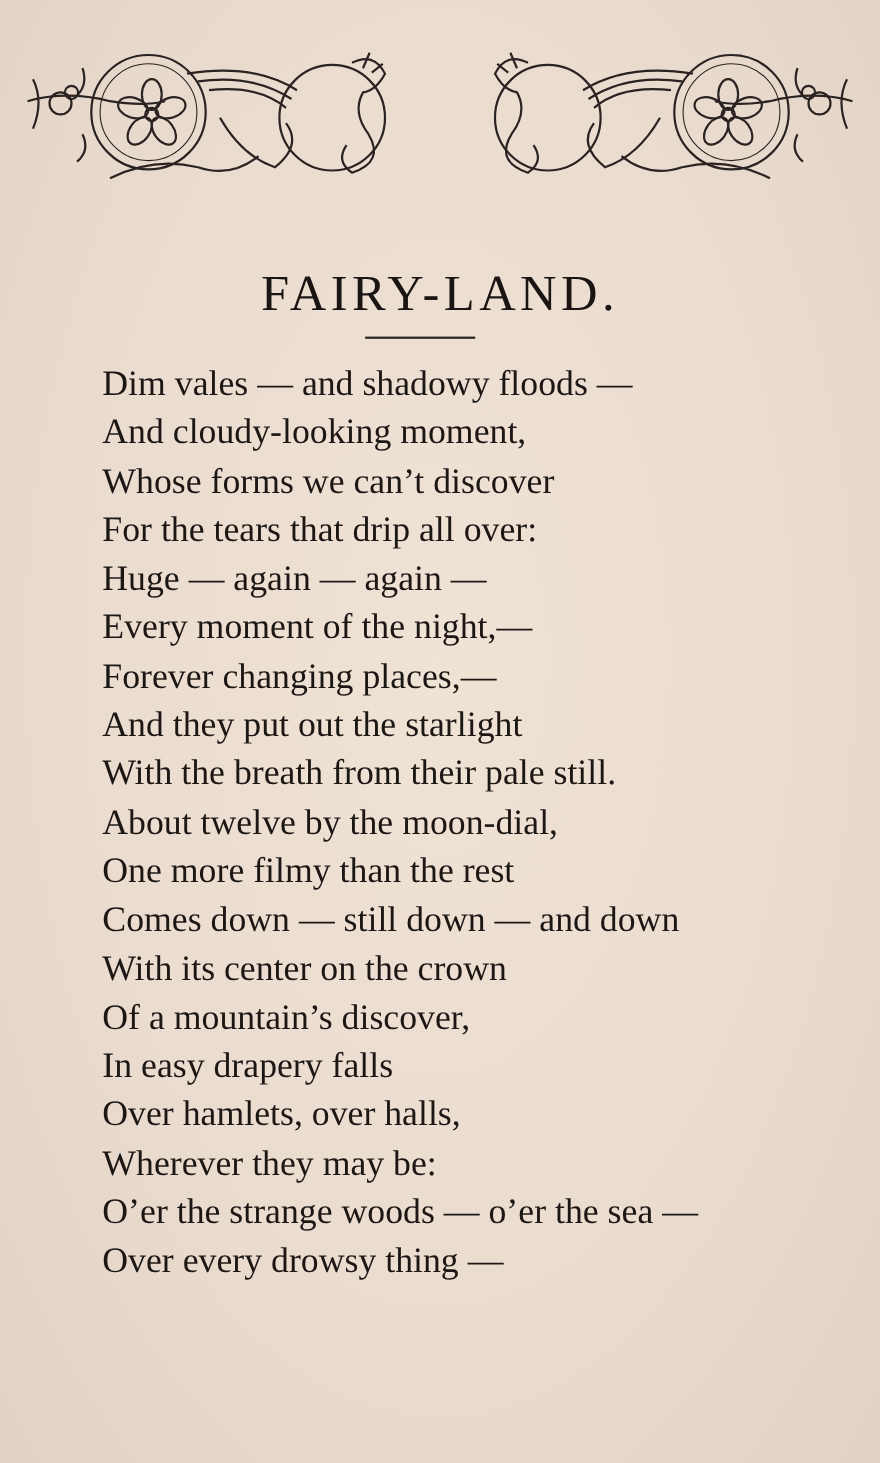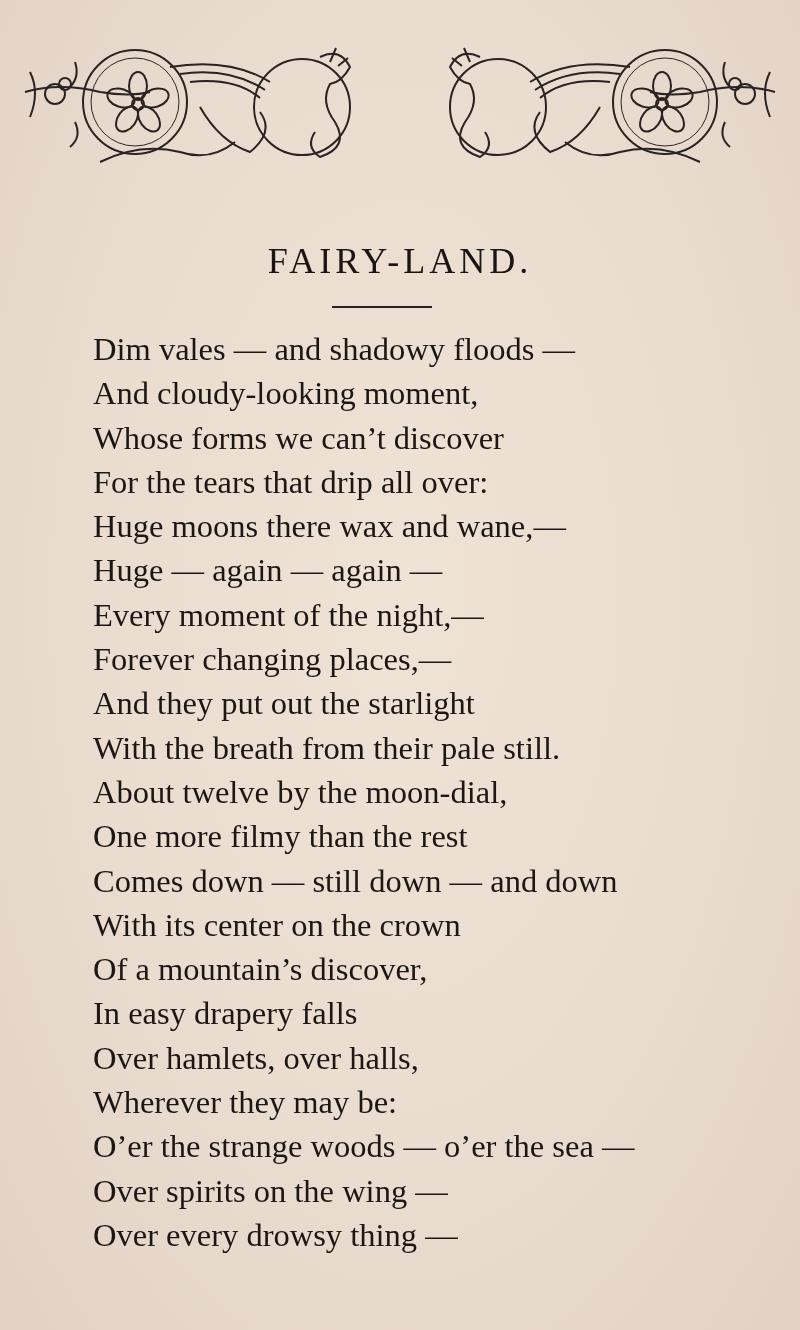--- a/index.html
+++ b/index.html
@@ -6,21 +6,21 @@
   body {
     width:800px; height:1330px; overflow:hidden;
     background: radial-gradient(ellipse at 50% 45%, #efe3d6 0%, #eadccf 55%, #e1d2c4 100%);
     position:relative;
     font-family: "Liberation Serif", "DejaVu Serif", serif;
     color:#1c1714;
   }
   .ornament { position:absolute; left:20px; top:22px; width:760px; height:150px; }
   .title {
     position:absolute; left:0; width:800px; top:240px; text-align:center;
-    font-size:36px; letter-spacing:4px; color:#1a1512;
+    font-size:46px; letter-spacing:4px; color:#1a1512;
   }
   .rule { position:absolute; left:332px; top:306px; width:100px; height:2px; background:#2a2220; }
   .poem { position:absolute; left:93px; top:327px; margin:0; padding:0; list-style:none;font-family:Liberation Serif, serif; }
   .poem li {
     font-size:32.5px; line-height:44.3px; white-space:nowrap; color:#1c1714;
   }
 </style>
 </head>
 <body>
 
@@ -78,30 +78,28 @@
 </svg>
 
 <div class="title">FAIRY-LAND.</div>
 <div class="rule"></div>
 
 <ul class="poem">
   <li>Dim vales — and shadowy floods —</li>
   <li>And cloudy-looking moment,</li>
   <li>Whose forms we can’t discover</li>
   <li>For the tears that drip all over:</li>
-  <li>Huge moons there wax and wane,—</li>
   <li>Huge — again — again —</li>
   <li>Every moment of the night,—</li>
   <li>Forever changing places,—</li>
   <li>And they put out the starlight</li>
   <li>With the breath from their pale still.</li>
   <li>About twelve by the moon-dial,</li>
   <li>One more filmy than the rest</li>
   <li>Comes down — still down — and down</li>
   <li>With its center on the crown</li>
   <li>Of a mountain’s discover,</li>
   <li>In easy drapery falls</li>
   <li>Over hamlets, over halls,</li>
   <li>Wherever they may be:</li>
   <li>O’er the strange woods — o’er the sea —</li>
-  <li>Over spirits on the wing —</li>
   <li>Over every drowsy thing —</li>
 </ul>
 
 </body></html>

